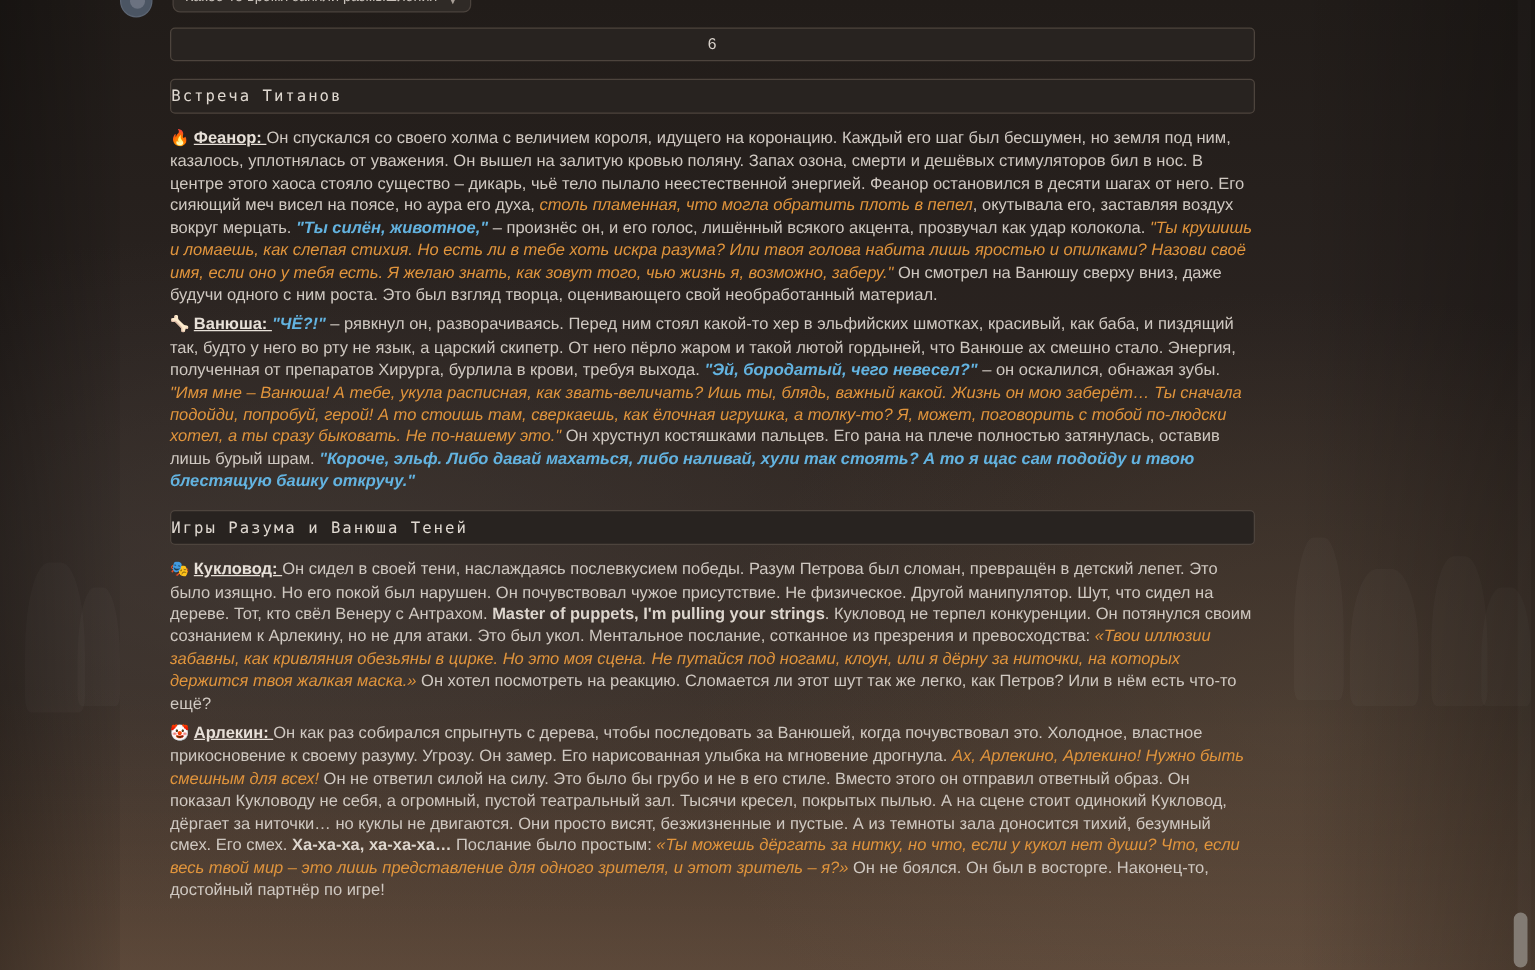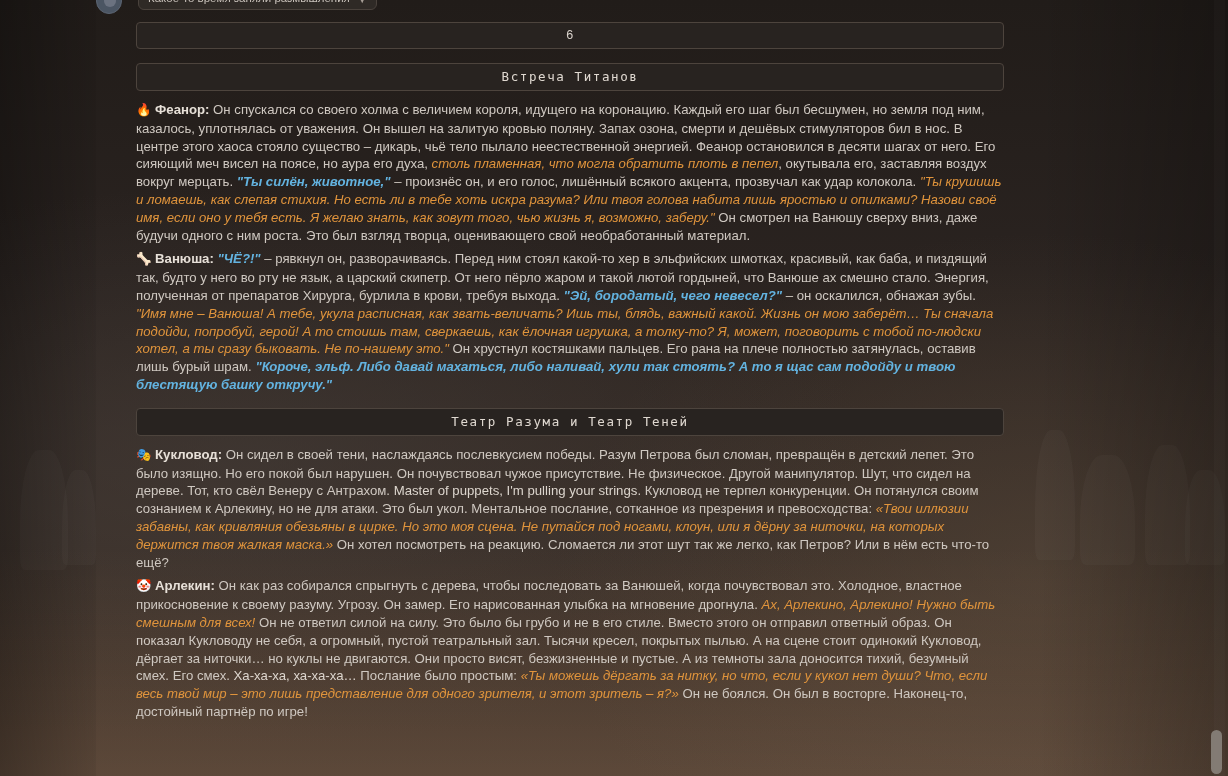--- a/index.html
+++ b/index.html
@@ -95,42 +95,41 @@
     font-size: 12.5px;
     padding: 5px 0 6px;
     letter-spacing: 0.5px;
   }
 
   .section-box {
     margin: 14px 0 10px 0;
     border: 1px solid #4d443d;
     border-radius: 4px;
     background: #282320;
-    text-align: center;
     color: #e0d9d1;
     font-size: 12.5px;
     padding: 5px 0 6px;
     font-family: "DejaVu Sans Mono", monospace;
     letter-spacing: 1.6px;
   }
 
   p.para {
     margin: 0 0 6px 0;
     font-size: 13.2px;
     line-height: 17.8px;
     color: #cfc8c1;
     text-align: left;
   }
   p.para + p.para { margin-top: 6px; }
 
-  .speaker { font-weight: bold; color: #e7e0d8; }
+  .speaker { font-weight: bold; color: #e7e0d8; text-decoration: underline; }
   .emoji { font-size: 12.5px; }
   .em-orange-i { color: #e0943c; font-style: italic; font-weight: normal; }
   .quote-blue-b { color: #63b3e0; font-style: italic; font-weight: bold; }
-  .em-bold { font-weight: normal; color: #ddd6ce; margin-top: 21px; }
+  .em-bold { font-weight: bold; color: #ddd6ce; margin-top: 21px; }
 
   
   .scrollbar-track {
     position: absolute;
     right: 3px; top: 0; width: 11px; height: 776px;
     background: rgba(255,255,255,0.02);
   }
   .scrollbar-thumb {
     position: absolute;
     right: 3px;
@@ -178,21 +177,21 @@
 
       <div class="chapter-box">6</div>
 
 
       <div class="section-box">Встреча Титанов</div>
       <div>
           <p class="para"><span class="emoji">🔥 </span><span class="speaker">Феанор: </span>Он спускался со своего холма с величием короля, идущего на коронацию. Каждый его шаг был бесшумен, но земля под ним, казалось, уплотнялась от уважения. Он вышел на залитую кровью поляну. Запах озона, смерти и дешёвых стимуляторов бил в нос. В центре этого хаоса стояло существо – дикарь, чьё тело пылало неестественной энергией. Феанор остановился в десяти шагах от него. Его сияющий меч висел на поясе, но аура его духа, <span class="em-orange-i">столь пламенная, что могла обратить плоть в пепел</span>, окутывала его, заставляя воздух вокруг мерцать. <span class="quote-blue-b">"Ты силён, животное,"</span> – произнёс он, и его голос, лишённый всякого акцента, прозвучал как удар колокола. <span class="em-orange-i">"Ты крушишь и ломаешь, как слепая стихия. Но есть ли в тебе хоть искра разума? Или твоя голова набита лишь яростью и опилками? Назови своё имя, если оно у тебя есть. Я желаю знать, как зовут того, чью жизнь я, возможно, заберу."</span> Он смотрел на Ванюшу сверху вниз, даже будучи одного с ним роста. Это был взгляд творца, оценивающего свой необработанный материал.</p>
           <p class="para"><span class="emoji">🦴 </span><span class="speaker">Ванюша: </span><span class="quote-blue-b">"ЧЁ?!"</span> – рявкнул он, разворачиваясь. Перед ним стоял какой-то хер в эльфийских шмотках, красивый, как баба, и пиздящий так, будто у него во рту не язык, а царский скипетр. От него пёрло жаром и такой лютой гордыней, что Ванюше ах смешно стало. Энергия, полученная от препаратов Хирурга, бурлила в крови, требуя выхода. <span class="quote-blue-b">"Эй, бородатый, чего невесел?"</span> – он оскалился, обнажая зубы. <span class="em-orange-i">"Имя мне – Ванюша! А тебе, укула расписная, как звать-величать? Ишь ты, блядь, важный какой. Жизнь он мою заберёт… Ты сначала подойди, попробуй, герой! А то стоишь там, сверкаешь, как ёлочная игрушка, а толку-то? Я, может, поговорить с тобой по-людски хотел, а ты сразу быковать. Не по-нашему это."</span> Он хрустнул костяшками пальцев. Его рана на плече полностью затянулась, оставив лишь бурый шрам. <span class="quote-blue-b">"Короче, эльф. Либо давай махаться, либо наливай, хули так стоять? А то я щас сам подойду и твою блестящую башку откручу."</span></p>
         </div>
 
-      <div class="section-box">Театр Разума и Театр Теней</div>
+      <div class="section-box">Игры Разума и Ванюша Теней</div>
       <div>
           <p class="para"><span class="emoji">🎭 </span><span class="speaker">Кукловод: </span>Он сидел в своей тени, наслаждаясь послевкусием победы. Разум Петрова был сломан, превращён в детский лепет. Это было изящно. Но его покой был нарушен. Он почувствовал чужое присутствие. Не физическое. Другой манипулятор. Шут, что сидел на дереве. Тот, кто свёл Венеру с Антрахом. <span class="em-bold">Master of puppets, I'm pulling your strings</span>. Кукловод не терпел конкуренции. Он потянулся своим сознанием к Арлекину, но не для атаки. Это был укол. Ментальное послание, сотканное из презрения и превосходства: <span class="em-orange-i">«Твои иллюзии забавны, как кривляния обезьяны в цирке. Но это моя сцена. Не путайся под ногами, клоун, или я дёрну за ниточки, на которых держится твоя жалкая маска.»</span> Он хотел посмотреть на реакцию. Сломается ли этот шут так же легко, как Петров? Или в нём есть что-то ещё?</p>
           <p class="para"><span class="emoji">🤡 </span><span class="speaker">Арлекин: </span>Он как раз собирался спрыгнуть с дерева, чтобы последовать за Ванюшей, когда почувствовал это. Холодное, властное прикосновение к своему разуму. Угрозу. Он замер. Его нарисованная улыбка на мгновение дрогнула. <span class="em-orange-i">Ах, Арлекино, Арлекино! Нужно быть смешным для всех!</span> Он не ответил силой на силу. Это было бы грубо и не в его стиле. Вместо этого он отправил ответный образ. Он показал Кукловоду не себя, а огромный, пустой театральный зал. Тысячи кресел, покрытых пылью. А на сцене стоит одинокий Кукловод, дёргает за ниточки… но куклы не двигаются. Они просто висят, безжизненные и пустые. А из темноты зала доносится тихий, безумный смех. Его смех. <span class="em-bold">Ха-ха-ха, ха-ха-ха…</span> Послание было простым: <span class="em-orange-i">«Ты можешь дёргать за нитку, но что, если у кукол нет души? Что, если весь твой мир – это лишь представление для одного зрителя, и этот зритель – я?»</span> Он не боялся. Он был в восторге. Наконец-то, достойный партнёр по игре!</p>
         </div>
 
     </div>
   </div>
 
   <div class="scrollbar-track">
     <div class="scrollbar-thumb"></div>

